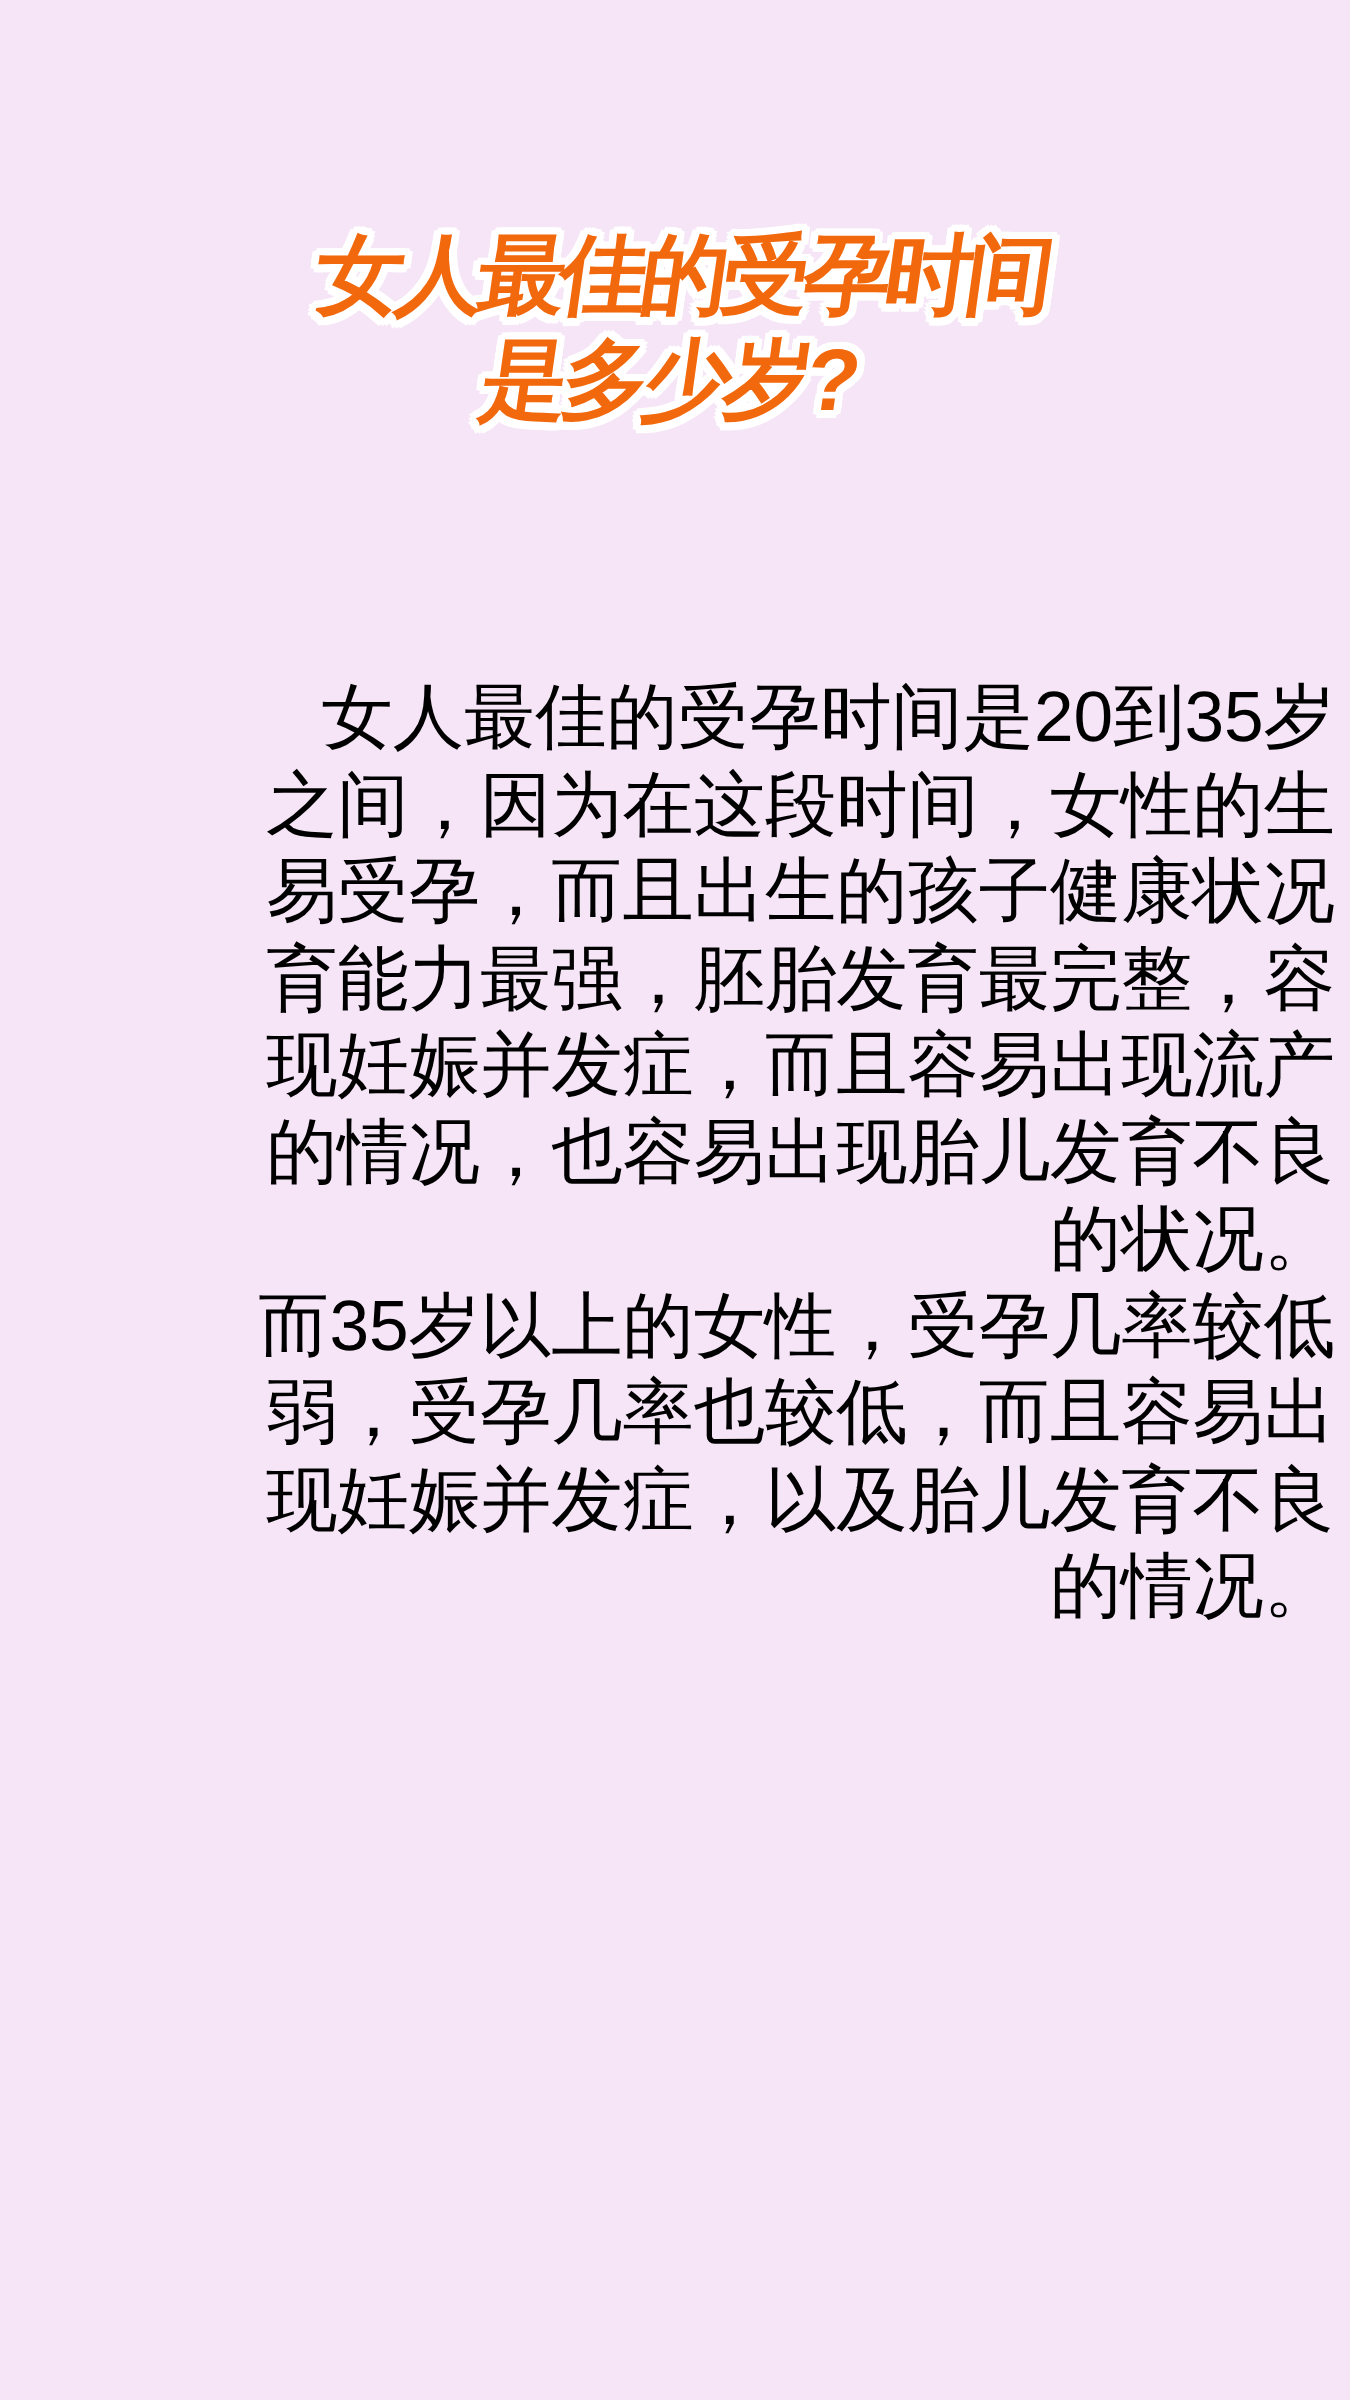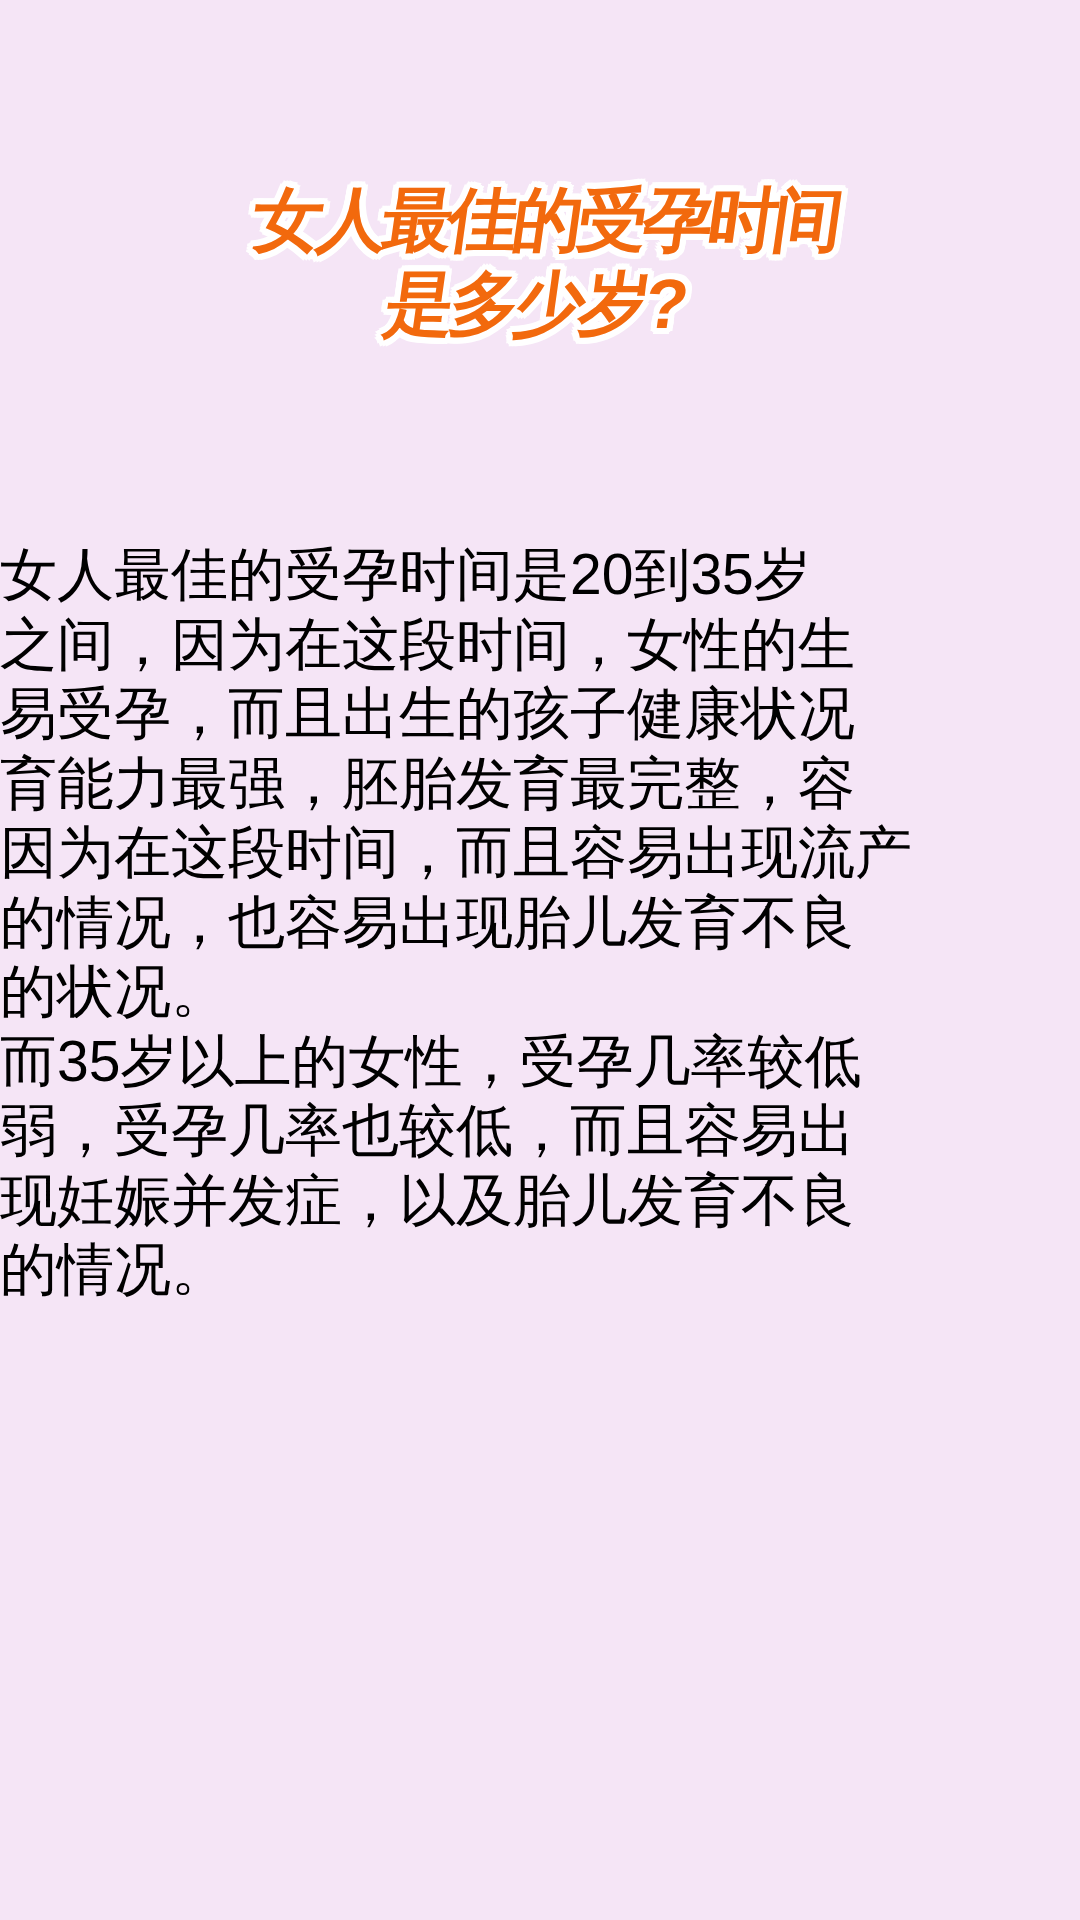--- a/index.html
+++ b/index.html
@@ -48,22 +48,22 @@
   }
   .title-line {
     white-space: nowrap;
   }
 
   
   .body-text {
     position: absolute;
     top: 540px;
     left: 0;
-    right: 0;
-    text-align: left;
+    right: 12px;
+    text-align: right;
     color: var(--body-color, #000000);
     font-size: 57px;
     line-height: 69.5px;
     font-weight: normal;
   }
   .body-line {
     white-space: nowrap;
   }
 </style>
 </head>
@@ -75,21 +75,21 @@
     <div class="title-line">女人最佳的受孕时间</div>
     <div class="title-line">是多少岁?</div>
   </header>
 
   <main class="body-text">
     <div>
         <div class="body-line">女人最佳的受孕时间是20到35岁</div>
         <div class="body-line">之间，因为在这段时间，女性的生</div>
         <div class="body-line">易受孕，而且出生的孩子健康状况</div>
         <div class="body-line">育能力最强，胚胎发育最完整，容</div>
-        <div class="body-line">因为在这段时间，而且容易出现流产</div>
+        <div class="body-line">现妊娠并发症，而且容易出现流产</div>
         <div class="body-line">的情况，也容易出现胎儿发育不良</div>
         <div class="body-line">的状况。</div>
         <div class="body-line">而35岁以上的女性，受孕几率较低</div>
         <div class="body-line">弱，受孕几率也较低，而且容易出</div>
         <div class="body-line">现妊娠并发症，以及胎儿发育不良</div>
         <div class="body-line">的情况。</div>
       </div>
   </main>
 
 </div>

